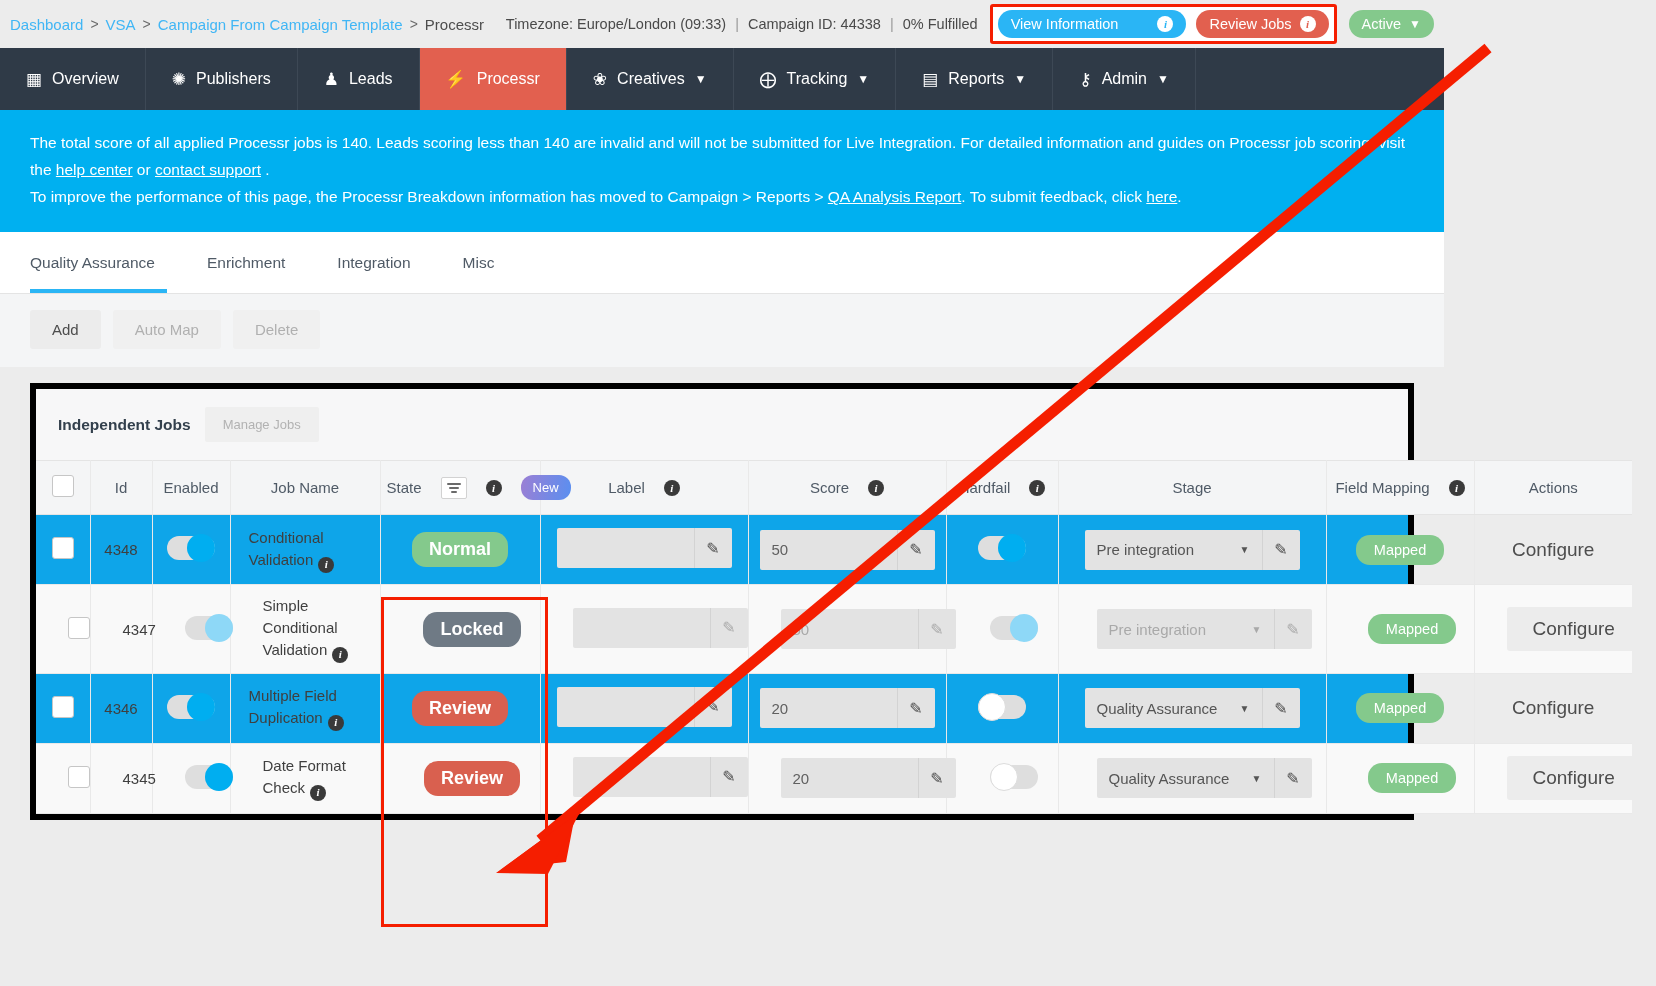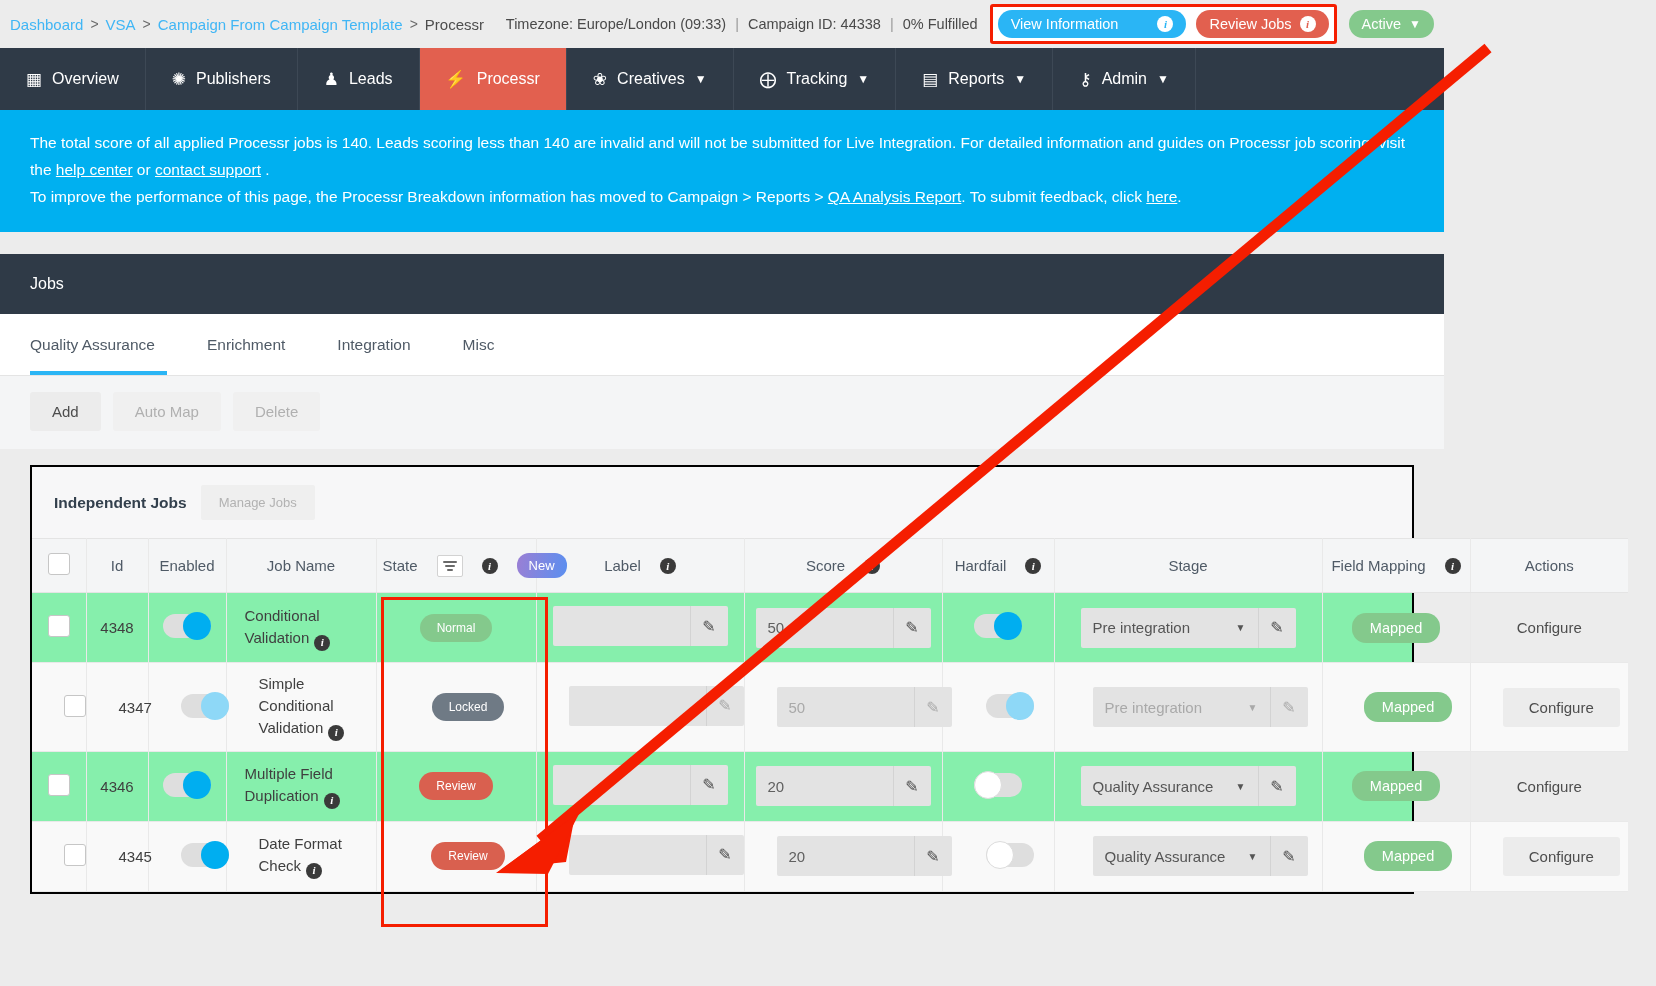--- a/index.html
+++ b/index.html
@@ -110,22 +110,22 @@
   }
   .tbtn {
     background: #ececec; border: none; border-radius: 3px;
     padding: 11px 22px; font-size: 15px; color: #4d4d4d;
     cursor: pointer; font-family: "Liberation Sans", sans-serif;
   }
   .tbtn.dis { color: #b0b0b0; background: #f0f0f0; }
 
   
   .panel {
-    background: #86efac; margin: 16px 30px 0 30px;
-    border: 2px solid #000000;
+    background: #0ea5e9; margin: 16px 30px 0 30px;
+    border: 6px solid #000000;
   }
   .panel-head {
     display: flex; align-items: center; gap: 14px;
     padding: 18px 22px; background: #f7f7f8;
   }
   .panel-head .t1 { font-size: 15.5px; font-weight: bold; color: #33404d; }
   .panel-head .t2 {
     font-size: 13px; color: #b2b2b2; background: #efefef;
     padding: 10px 18px; border-radius: 2px; cursor: pointer;
   }
@@ -181,22 +181,22 @@
     position: absolute; right: 0; top: -2px;
     width: 28px; height: 28px; border-radius: 50%; background: #00aef0;
   }
   .toggle.faded .knob { background: #8ed8f7; }
   .toggle.off .knob { right: auto; left: 0; background: #fff; border: 1px solid #dcdcdc; }
 
   .jobname { text-align: left; padding-left: 18px; line-height: 1.45; }
   .jobname .igray { margin-left: 5px; vertical-align: -3px; }
 
   .state {
-    display: inline-block; color: #fff; font-size: 12px;
-    padding: 7px 17px; border-radius: 14px;
+    display: inline-block; color: #fff; font-size: 18px;
+    padding: 7px 17px; border-radius: 14px; font-weight: bold;
   }
   .state.normal { background: #84c98c; }
   .state.locked { background: #6f7a85; }
   .state.review { background: #d9604f; }
 
   .field {
     display: inline-flex; align-items: stretch;
     border-radius: 2px; overflow: hidden; width: 175px;
   }
   .field .box {
@@ -224,21 +224,21 @@
     color: #4a4a4a; font-size: 16px; cursor: pointer; border-radius: 0 2px 2px 0;
   }
   .selwrap.dim .sel, .selwrap.dim .pen, .selwrap.dim .dn { color: #a9a9a9; }
 
   .mapped {
     display: inline-block; background: #84c98c; color: #fff;
     font-size: 14.5px; padding: 7px 18px; border-radius: 14px;
   }
   .cfg {
     display: inline-block; background: #ececec; color: #4d4d4d;
-    font-size: 15px; padding: 11px 26px; border-radius: 3px; cursor: pointer; text-align: right;
+    font-size: 19px; padding: 11px 26px; border-radius: 3px; cursor: pointer; text-align: right;
   }
 
   
   .anno-state-box {
     position: absolute; left: 381px; top: 597px;
     width: 167px; height: 330px;
     border: 3px solid #f51e00; pointer-events: none; z-index: 30;
   }
   .anno-arrow { position: absolute; left: 0; top: 0; width: 1656px; height: 986px;
     pointer-events: none; z-index: 31; }
@@ -326,23 +326,20 @@
 
   <div class="banner">
     <div>
       <span>The total score of all applied Processr jobs is 140. Leads scoring less than 140 are invalid and will not be submitted for Live Integration. For detailed information and guides on Processr job scoring, visit the </span><a href="#">help center</a><span> or </span><a href="#">contact support</a><span> .</span>
     </div>
     <div>
       <span>To improve the performance of this page, the Processr Breakdown information has moved to Campaign &gt; Reports &gt; </span><a href="#">QA Analysis Report</a><span>. To submit feedback, click </span><a href="#">here</a><span>.</span>
     </div>
   </div>
 
-  <div class="jobs-bar">
-    <span>Jobs</span>
-  </div>
 
   <div class="tabs">
     <div class="tab active">
       <span>Quality Assurance</span>
     </div>
     <div class="tab">
       <span>Enrichment</span>
     </div>
     <div class="tab">
       <span>Integration</span>

